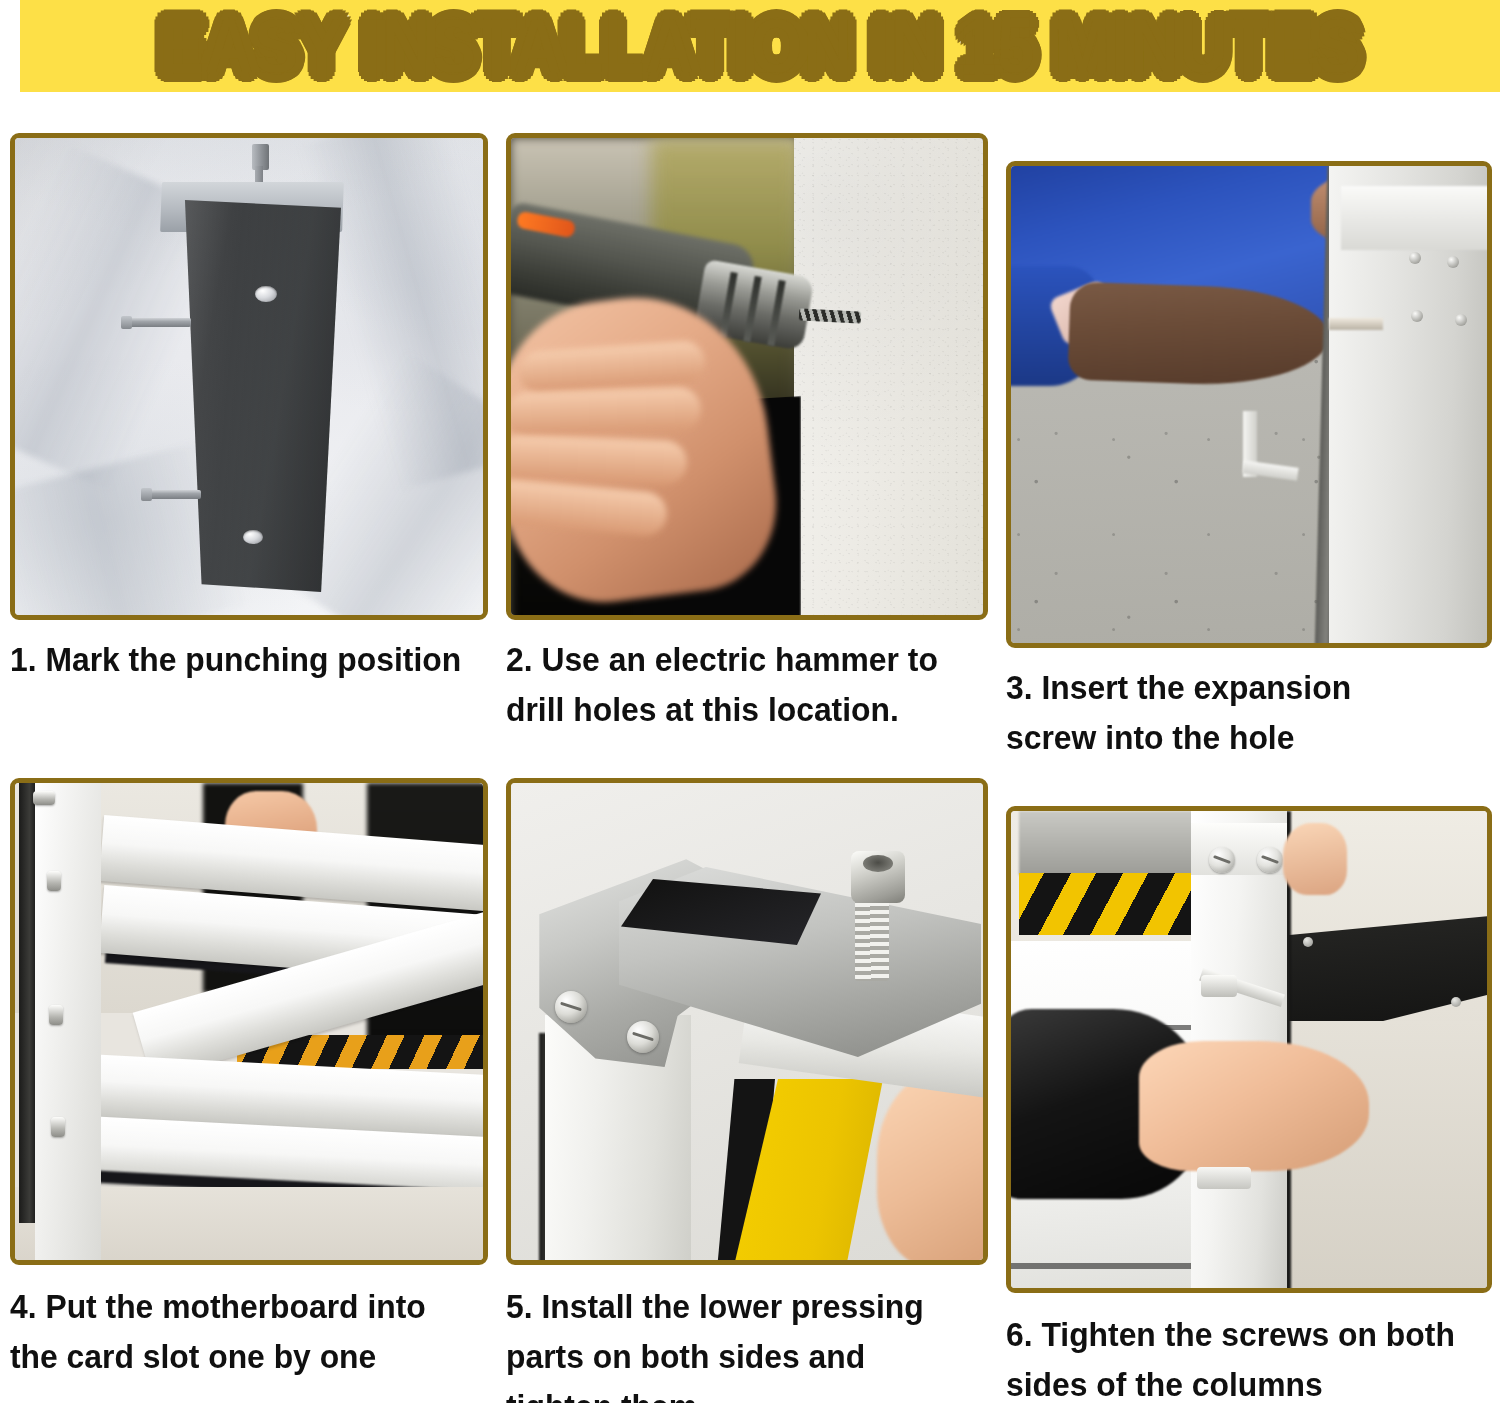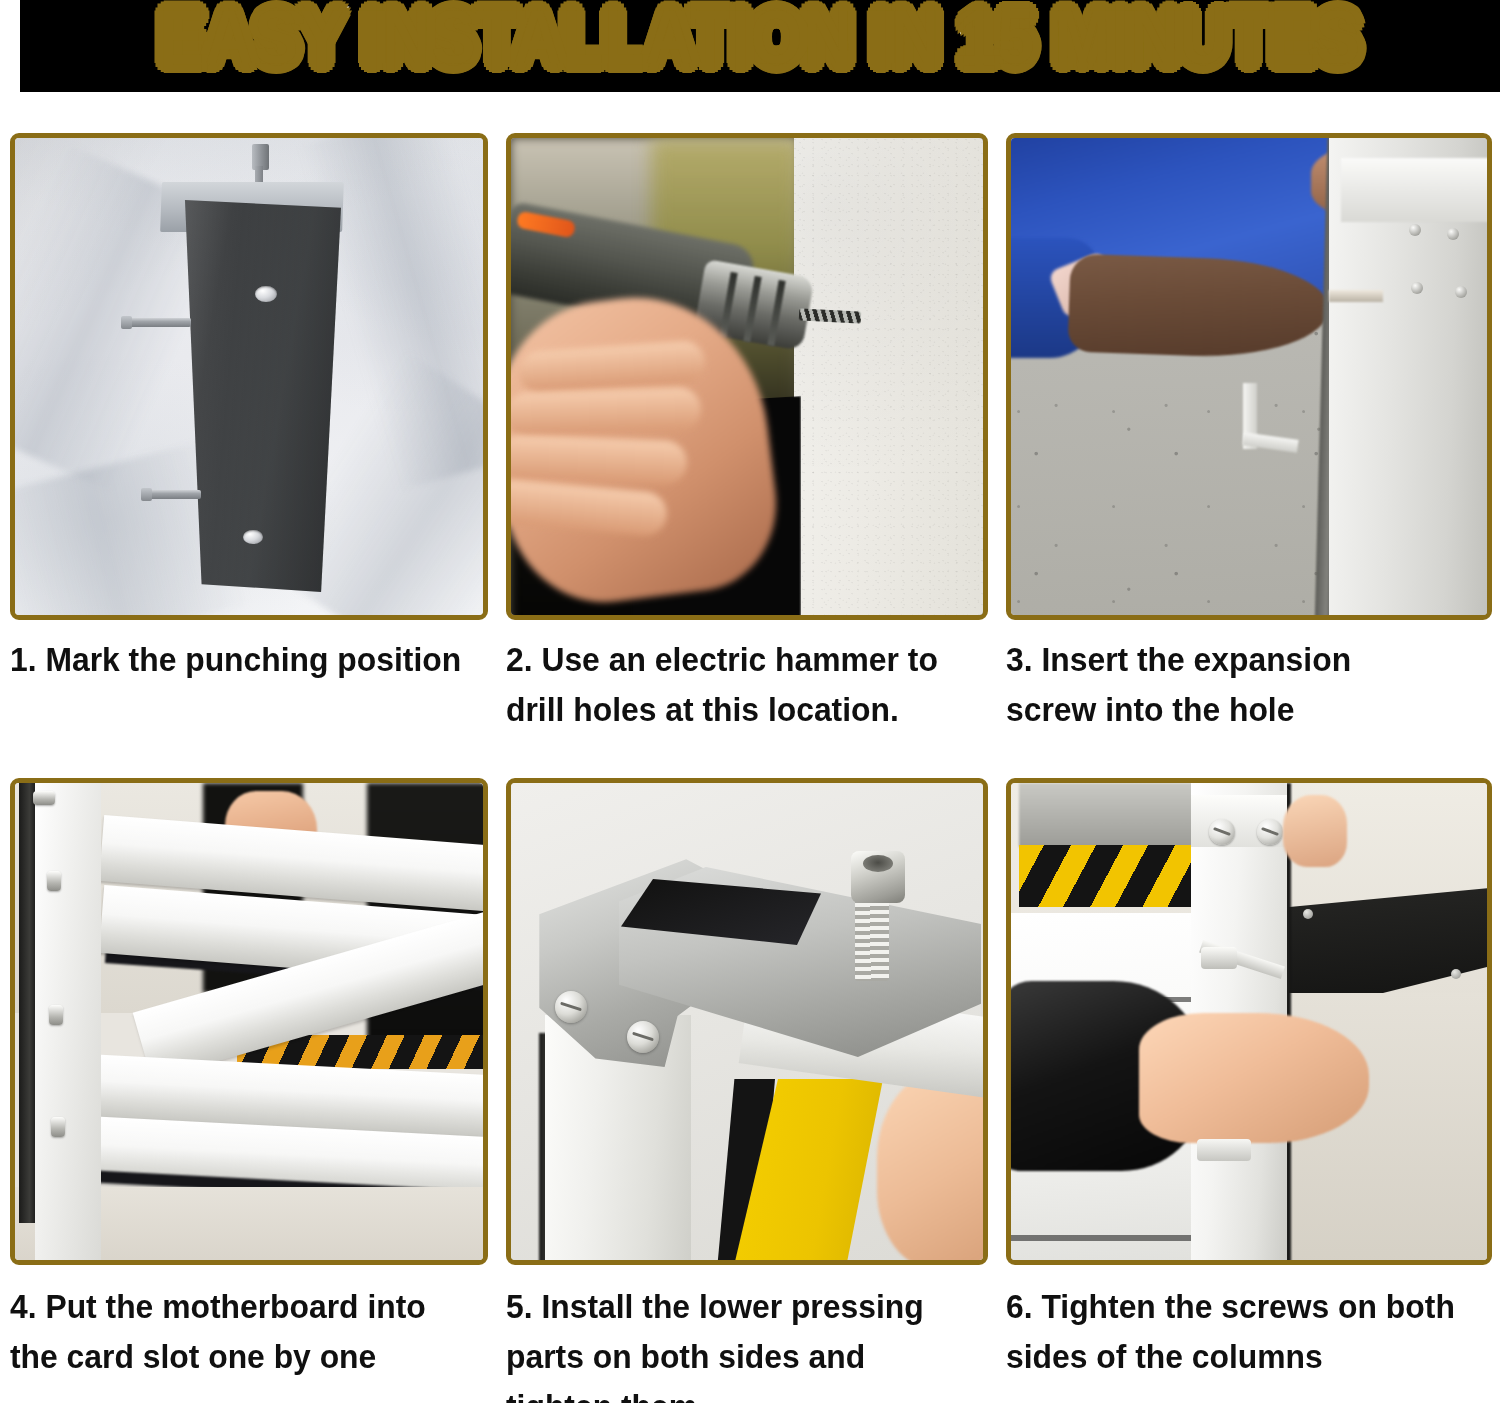--- a/index.html
+++ b/index.html
@@ -12,22 +12,23 @@
     height: 1403px;
     font-family: "Liberation Sans", sans-serif;
     overflow: hidden;
     position: relative;
   }
 
   
   .header {
     height: 92px;
     display: flex;
+    align-items: center;
     justify-content: center;
-    background: #000000;
+    background: #fde047;
     margin-left: 20px;
   }
   .header-title {
     font-family: "Liberation Sans", sans-serif;
     font-size: 66px;
     font-weight: bold;
     letter-spacing: 0.5px;
     color: #8a6d16;
     transform: scaleY(1.14) scaleX(1.02);
     -webkit-text-stroke: 7px #fdf8e4;
@@ -55,21 +56,21 @@
     display: flex;
     width: 1500px;
   }
   .row.row1 { height: 638px; }
   .cell {
     position: relative;
     box-sizing: border-box;
   }
   .cell.c1 { width: 500px; padding-left: 10px; padding-right: 12px; }
   .cell.c2 { width: 500px; padding-left: 6px; padding-right: 12px; }
-  .cell.c3 { width: 500px; padding-left: 6px; padding-right: 8px; }
+  .cell.c3 { width: 500px; padding-left: 6px; padding-right: 8px; margin-top: 28px; }
 
   .frame {
     box-sizing: border-box;
     border: 5px solid #8a6d16;
     border-radius: 9px;
     overflow: hidden;
     position: relative;
     background: #ddd;
     box-shadow: 0 0 0 1px rgba(255,255,255,0.8);
   }

